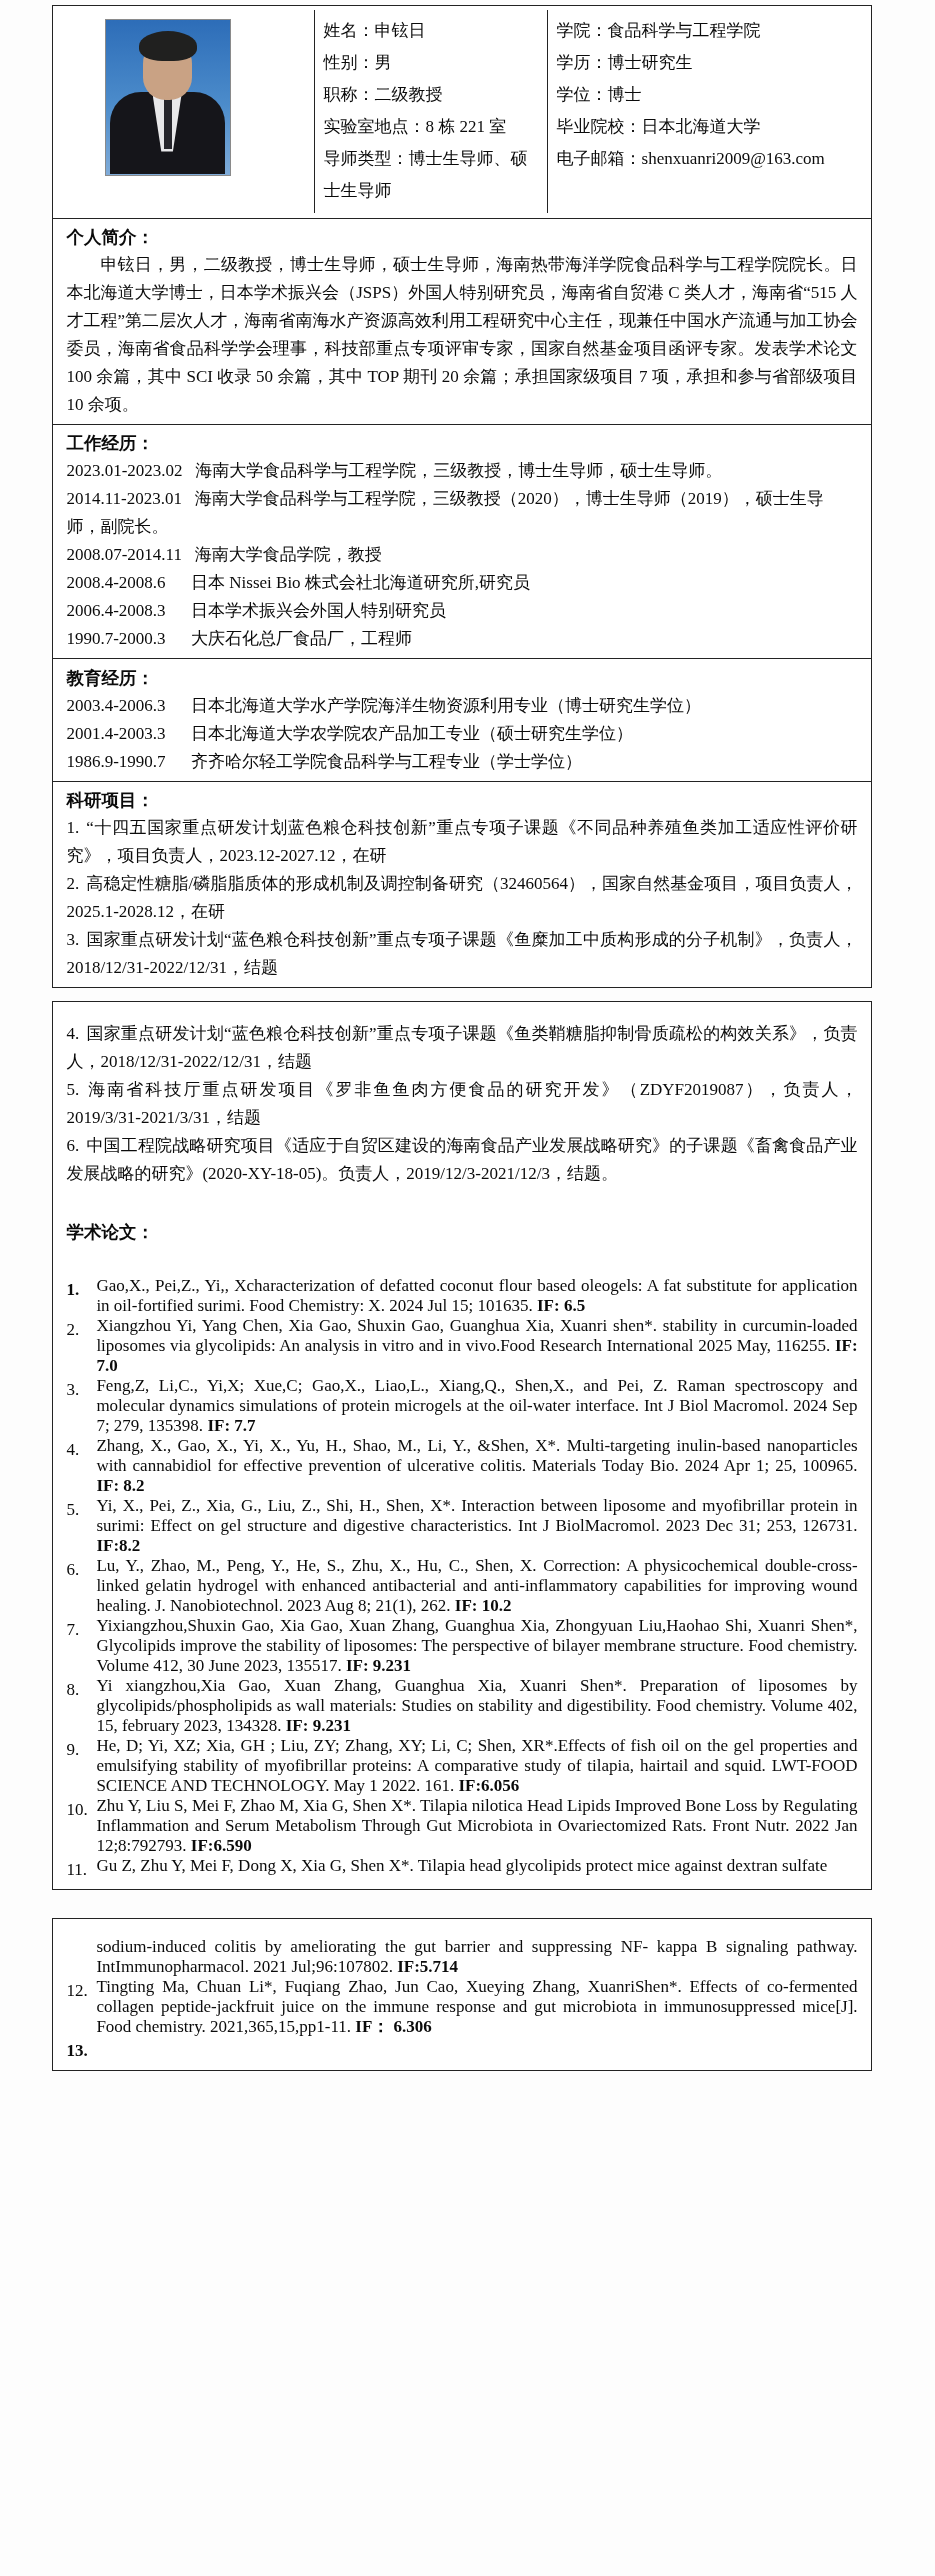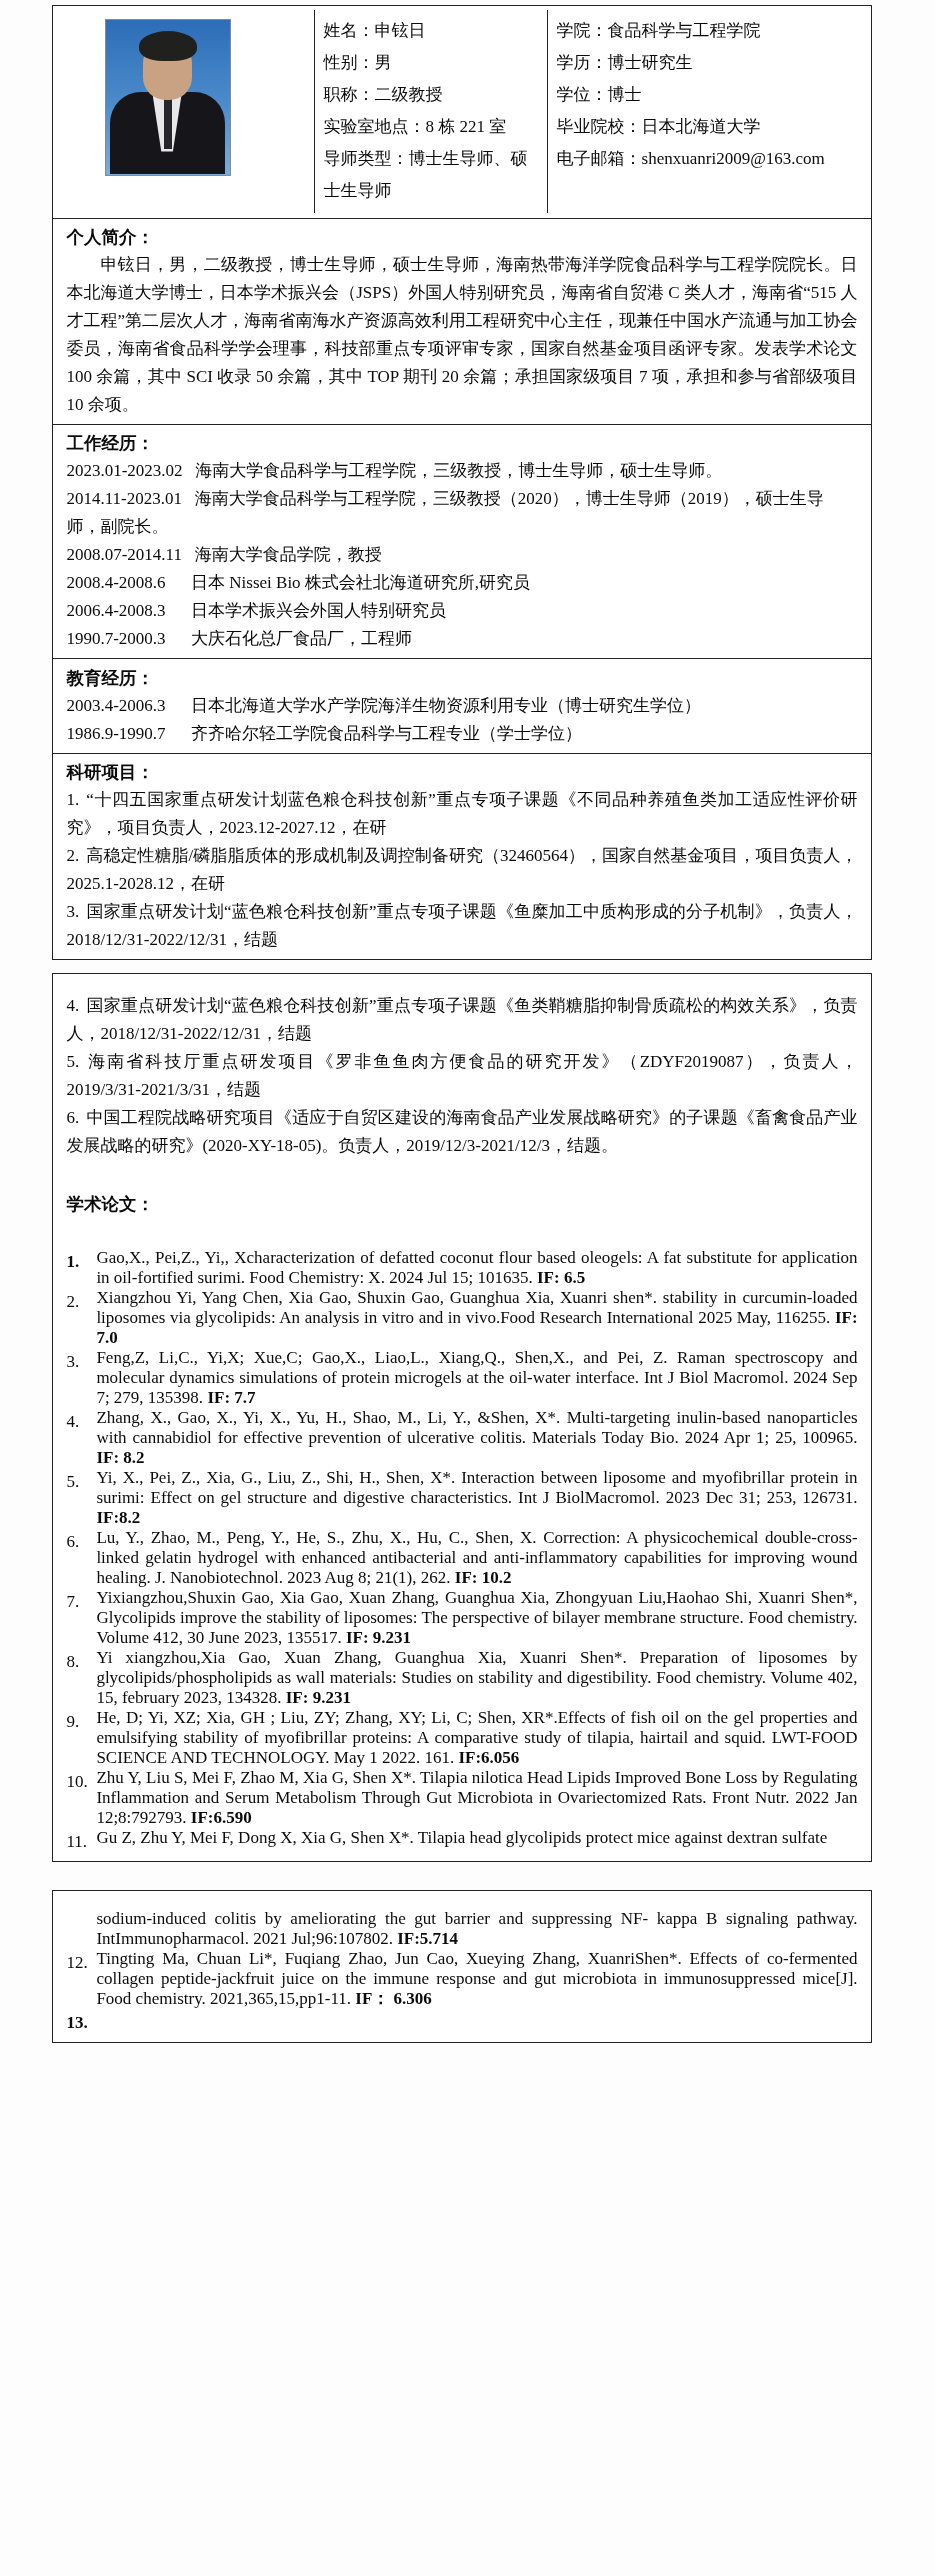--- a/index.html
+++ b/index.html
@@ -94,20 +94,21 @@
       <p class="body-text prewrap">2014.11-2023.01   海南大学食品科学与工程学院，三级教授（2020），博士生导师（2019），硕士生导师，副院长。</p>
       <p class="body-text prewrap">2008.07-2014.11   海南大学食品学院，教授</p>
       <p class="body-text prewrap">2008.4-2008.6      日本 Nissei Bio 株式会社北海道研究所,研究员</p>
       <p class="body-text prewrap">2006.4-2008.3      日本学术振兴会外国人特别研究员</p>
       <p class="body-text prewrap">1990.7-2000.3      大庆石化总厂食品厂，工程师</p>
     </div>
 
     <div class="row">
       <p class="sec-title">教育经历：</p>
       <p class="body-text prewrap">2003.4-2006.3      日本北海道大学水产学院海洋生物资源利用专业（博士研究生学位）</p>
+      <p class="body-text prewrap">2001.4-2003.3      日本北海道大学农学院农产品加工专业（硕士研究生学位）</p>
       <p class="body-text prewrap">1986.9-1990.7      齐齐哈尔轻工学院食品科学与工程专业（学士学位）</p>
     </div>
 
 
     <div class="row">
       <p class="sec-title">科研项目：</p>
       <p class="body-text"><span class="num-inline">1.</span><span>“十四五国家重点研发计划蓝色粮仓科技创新”重点专项子课题《不同品种养殖鱼类加工适应性评价研究》，项目负责人，2023.12-2027.12，在研</span></p>
       <p class="body-text"><span class="num-inline">2.</span><span>高稳定性糖脂/磷脂脂质体的形成机制及调控制备研究（32460564），国家自然基金项目，项目负责人，2025.1-2028.12，在研</span></p>
       <p class="body-text"><span class="num-inline">3.</span><span>国家重点研发计划“蓝色粮仓科技创新”重点专项子课题《鱼糜加工中质构形成的分子机制》，负责人，2018/12/31-2022/12/31，结题</span></p>
     </div>

